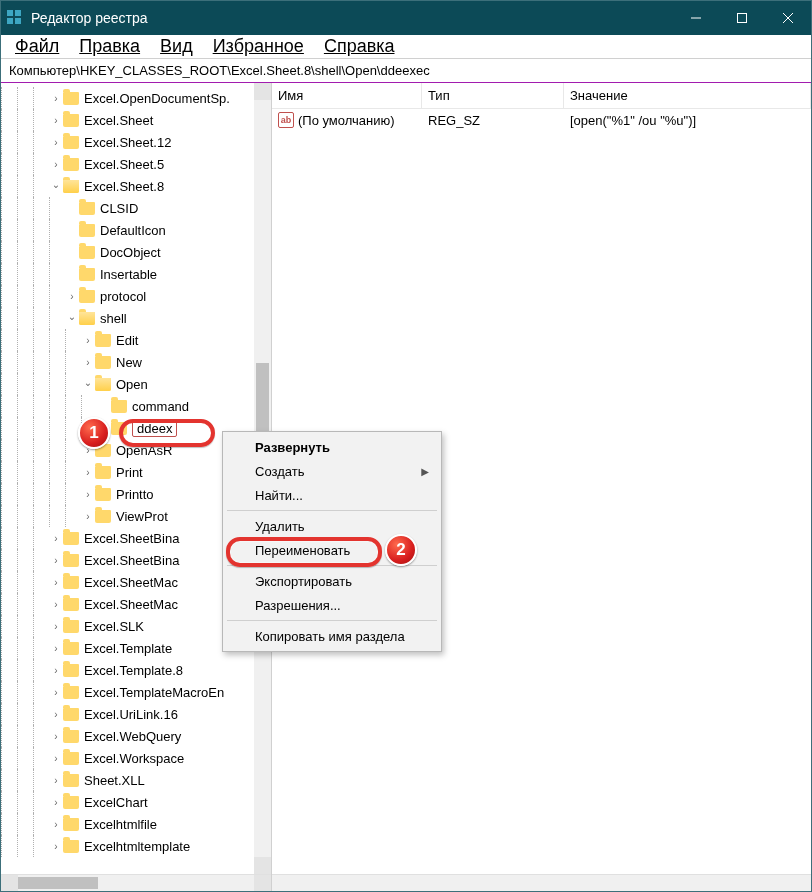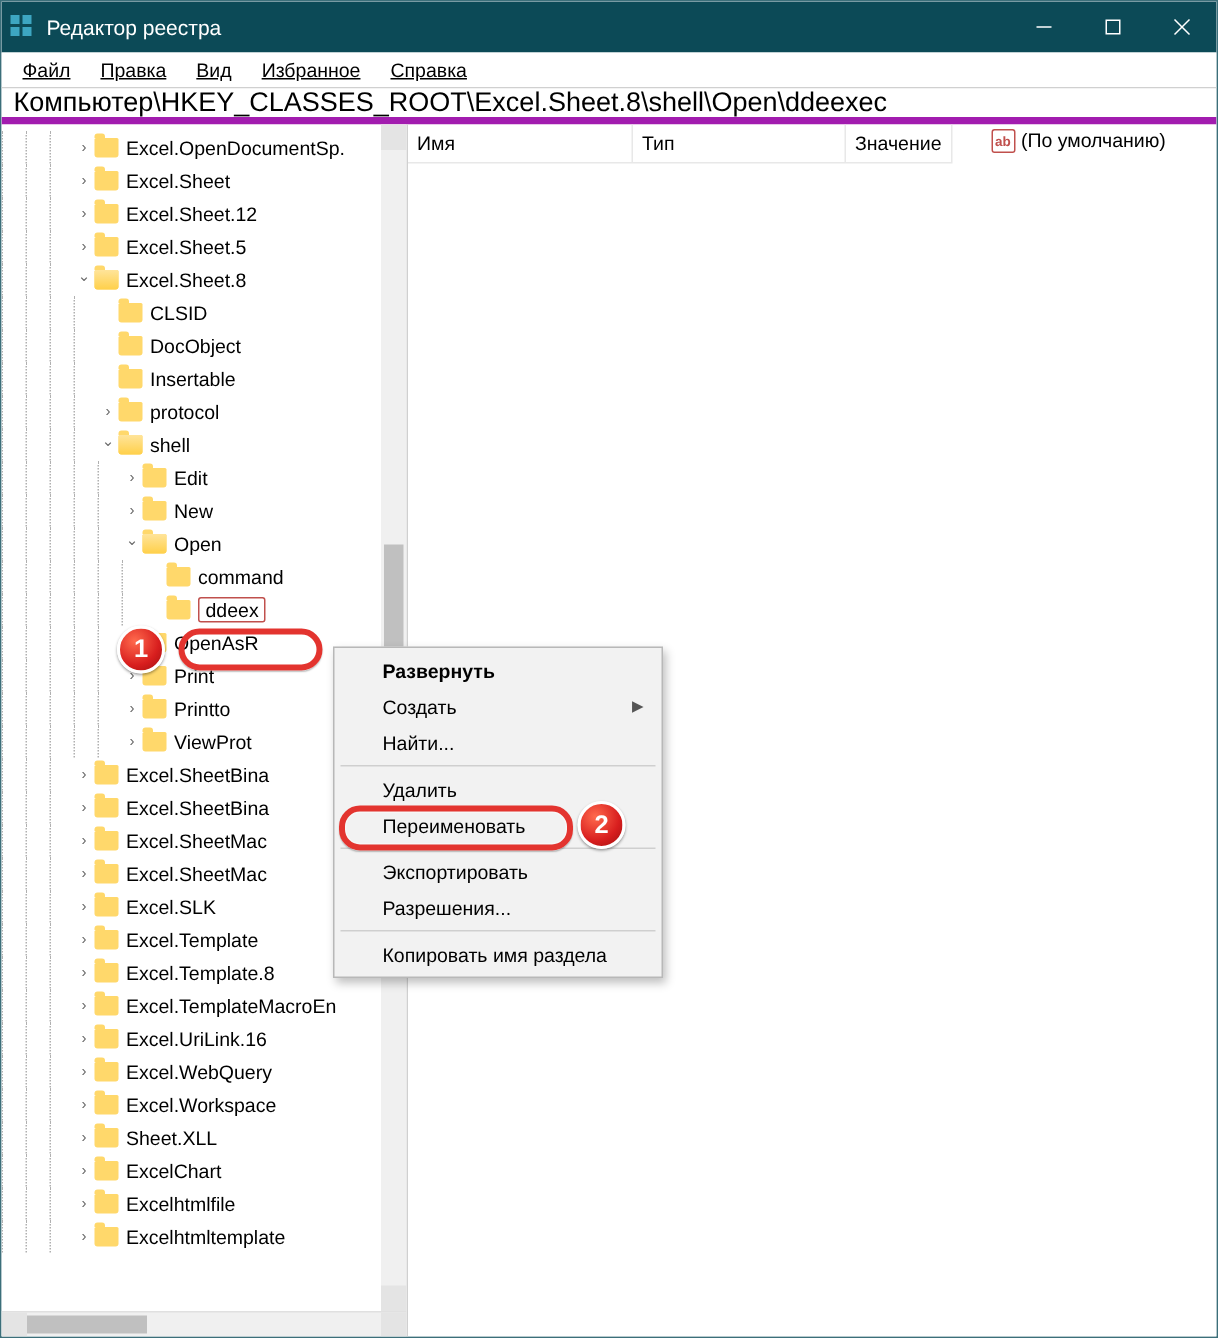--- a/index.html
+++ b/index.html
@@ -30,63 +30,63 @@
   .titlebar .ctrls { display: flex; }
   .titlebar .ctrl {
     width: 46px; height: 34px; display: flex; align-items: center; justify-content: center;
     color: #fff; font-family: inherit;
   }
   .titlebar .ctrl svg { stroke: #fff; stroke-width: 1; fill: none; }
   
   .menubar {
     height: 24px; background: #fff; border-bottom: 1px solid #d0d0d0;
     display: flex; align-items: center; padding: 0 6px; gap: 4px;
-    font-size: 13px; color: #000; flex-shrink: 0;
+    font-size: 18px; color: #000; flex-shrink: 0;
   }
   .menubar .mitem { padding: 2px 8px; text-decoration: underline; text-decoration-color: transparent; }
   .menubar .mitem .ul { text-decoration: underline; }
   
   .addressbar {
-    height: 24px; border-bottom: 5px solid #a21caf;
+    height: 24px; border-bottom: 1px solid #a21caf;
     display: flex; align-items: center; padding: 0 8px;
-    font-size: 18px; flex-shrink: 0; background:#fff;
+    font-size: 13px; flex-shrink: 0; background:#fff;
   }
   
   .main {
     flex: 1; display: flex; min-height: 0; background:#fff;
   }
   .treepane {
     width: 271px; border-right: 1px solid #d0d0d0;
     overflow: hidden; position: relative;
     font-size: 13px;
     display:flex; flex-direction:column;
   }
   .tree-scroll { flex:1; overflow:hidden; padding-top:4px;}
   .tree-h-scroll { height:17px; background:#f0f0f0; border-top:1px solid #e0e0e0; position:relative;}
   .tree-h-scroll::before{content:"";position:absolute;left:0;width:17px;height:100%;background:#e4e4e4;}
   .tree-h-scroll::after{content:"";position:absolute;right:0;width:17px;height:100%;background:#e4e4e4;}
   .tree-h-thumb{position:absolute;left:17px;width:80px;top:2px;bottom:2px;background:#c0c0c0;border-radius:0;}
   .listpane {
-    flex: 1; overflow: hidden; font-size: 13px; display:flex; flex-direction:row;
+    flex: 1; overflow: hidden; font-size: 13px; display:flex; flex-direction:column;
   }
   .list-h-scroll { height:17px; background:#f0f0f0; border-top:1px solid #e0e0e0;}
   .listhdr {
     display: flex; height: 26px; align-items: center;
     border-bottom: 1px solid #e8e8e8;
   }
   .listhdr .col {
     padding: 0 6px; height: 100%; display: flex; align-items: center;
     border-right: 1px solid #e8e8e8;
   }
   .col-name { width: 150px; }
   .col-type { width: 142px; }
   .col-val  { flex: 1; }
   .listbody { flex:1; }
   .listrow { display: flex; height: 22px; align-items: center; }
-  .listrow .cell { padding: 0 6px; display: flex; gap: 4px; margin-left: 20px; }
+  .listrow .cell { padding: 0 6px; display: flex; align-items: center; gap: 4px; }
   .ab-icon {
     width:16px;height:16px; flex-shrink:0;
     background:#fff;border:1px solid #c0504d;border-radius:2px;
     display:flex;align-items:center;justify-content:center;
     font-size:9px;font-weight:bold;color:#c0504d;
   }
   
   .node { height: 22px; display: flex; align-items: center; white-space: nowrap; }
   .exp {
     width: 14px; height:14px; display:inline-flex; align-items:center; justify-content:center;
@@ -222,20 +222,29 @@
           <span class="label">Excel.Sheet.8</span>
         </div>
         <div class="node">
           <span class="vline"></span>
           <span class="vline"></span>
           <span class="vline"></span>
           <span class="vline"></span>
           <span class="exp none"></span>
           <span class="folder"></span>
           <span class="label">CLSID</span>
+        </div>
+        <div class="node">
+          <span class="vline"></span>
+          <span class="vline"></span>
+          <span class="vline"></span>
+          <span class="vline"></span>
+          <span class="exp none"></span>
+          <span class="folder"></span>
+          <span class="label">DefaultIcon</span>
         </div>
         <div class="node">
           <span class="vline"></span>
           <span class="vline"></span>
           <span class="vline"></span>
           <span class="vline"></span>
           <span class="exp none"></span>
           <span class="folder"></span>
           <span class="label">DocObject</span>
         </div>

